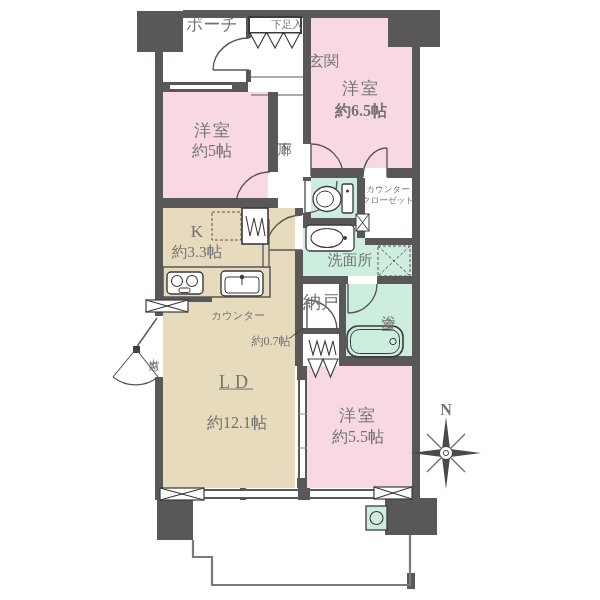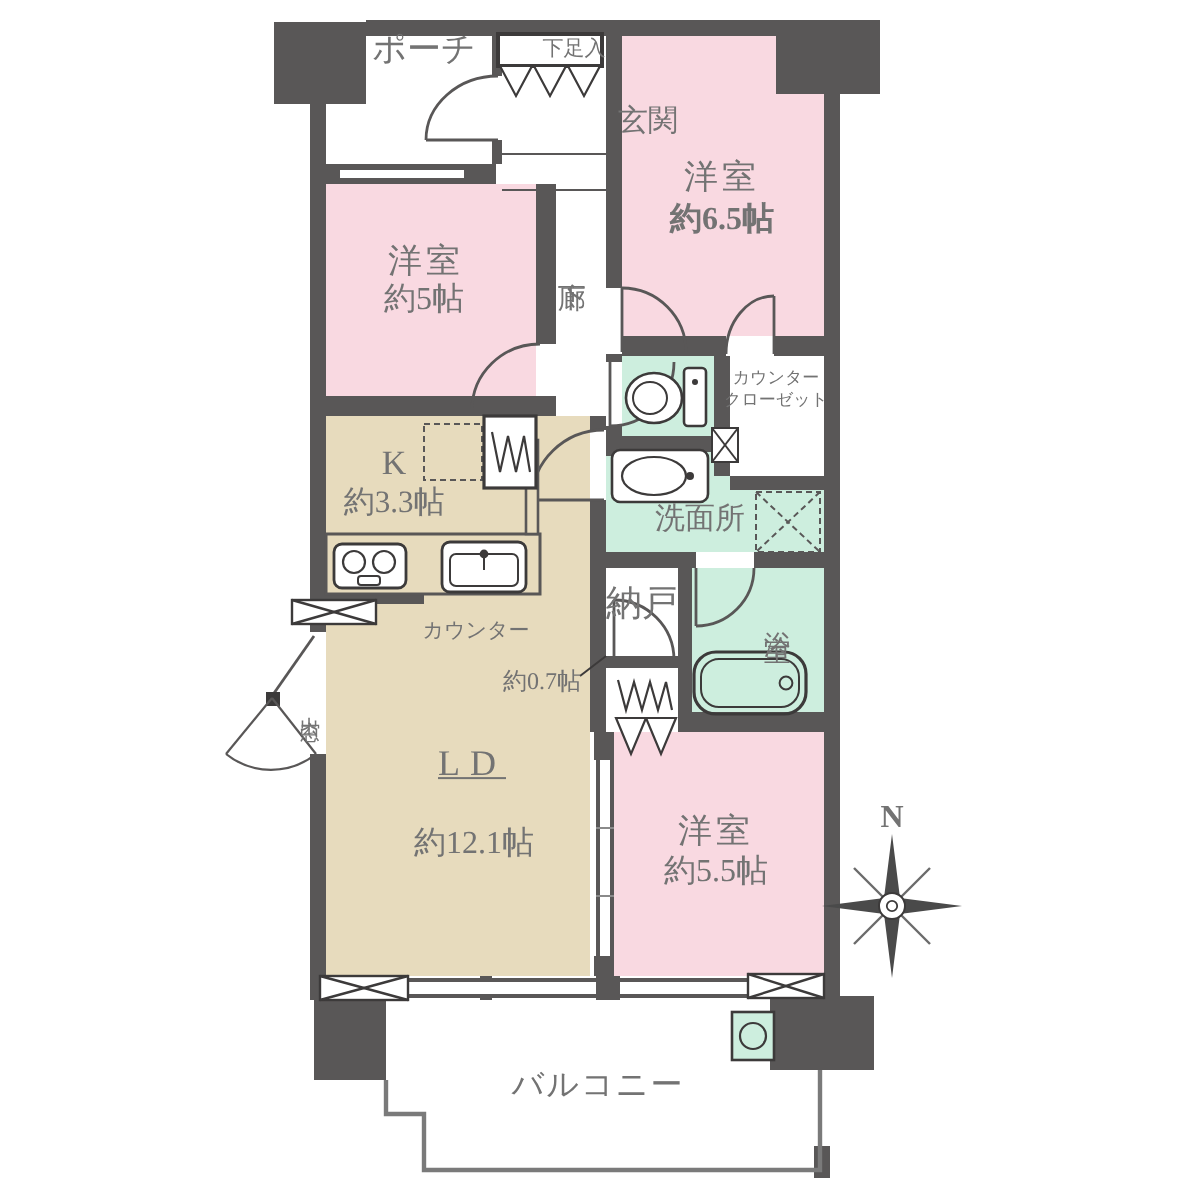--- a/index.html
+++ b/index.html
@@ -258,18 +258,17 @@
   <div class="lb" style="left:271px;top:341px;font-size:12px;">約0.7帖</div>
 
   <div class="lb v" style="left:388px;top:307px;font-size:13.5px;">浴室</div>
 
   <div class="lb" style="left:236px;top:382px;font-size:18px;letter-spacing:5px;text-decoration:underline;">LD</div>
   <div class="lb" style="left:237px;top:380px;font-size:16px;margin-top:43px;">約12.1帖</div>
 
   <div class="lb" style="left:358px;top:416px;font-size:17px;letter-spacing:2px;">洋室</div>
   <div class="lb" style="left:358px;top:437px;font-size:16px;">約5.5帖</div>
 
-  <div class="lb" style="left:299px;top:544px;font-size:16px;letter-spacing:1px;">バルコニー</div>
 
   <div class="lb v" style="left:154px;top:352px;font-size:10.5px;background:#ffffff;">出窓</div>
 
   <div class="lb" style="left:446px;top:410px;font-size:16px;font-weight:bold;">N</div>
 </div>
 
 </body></html>

